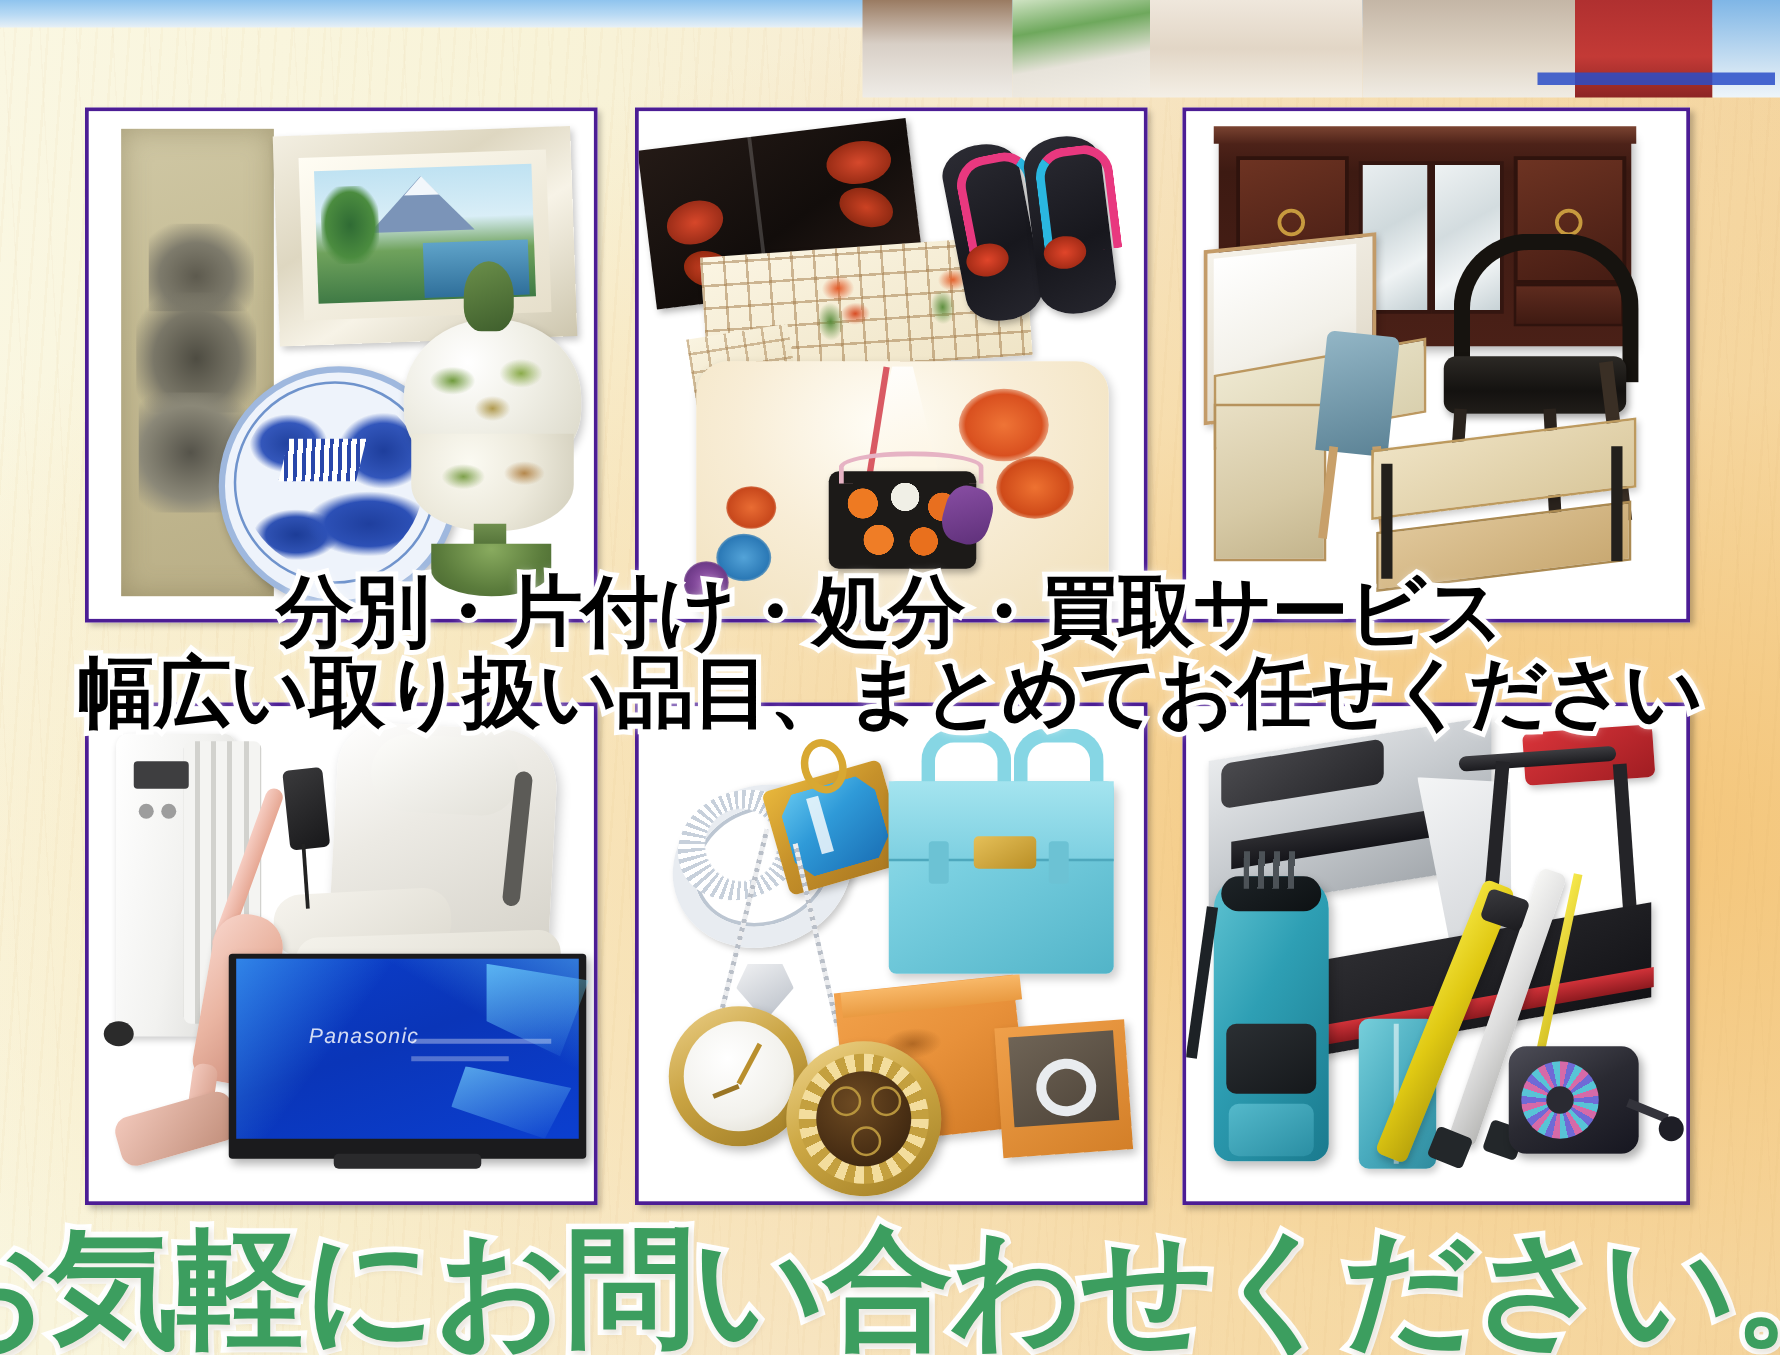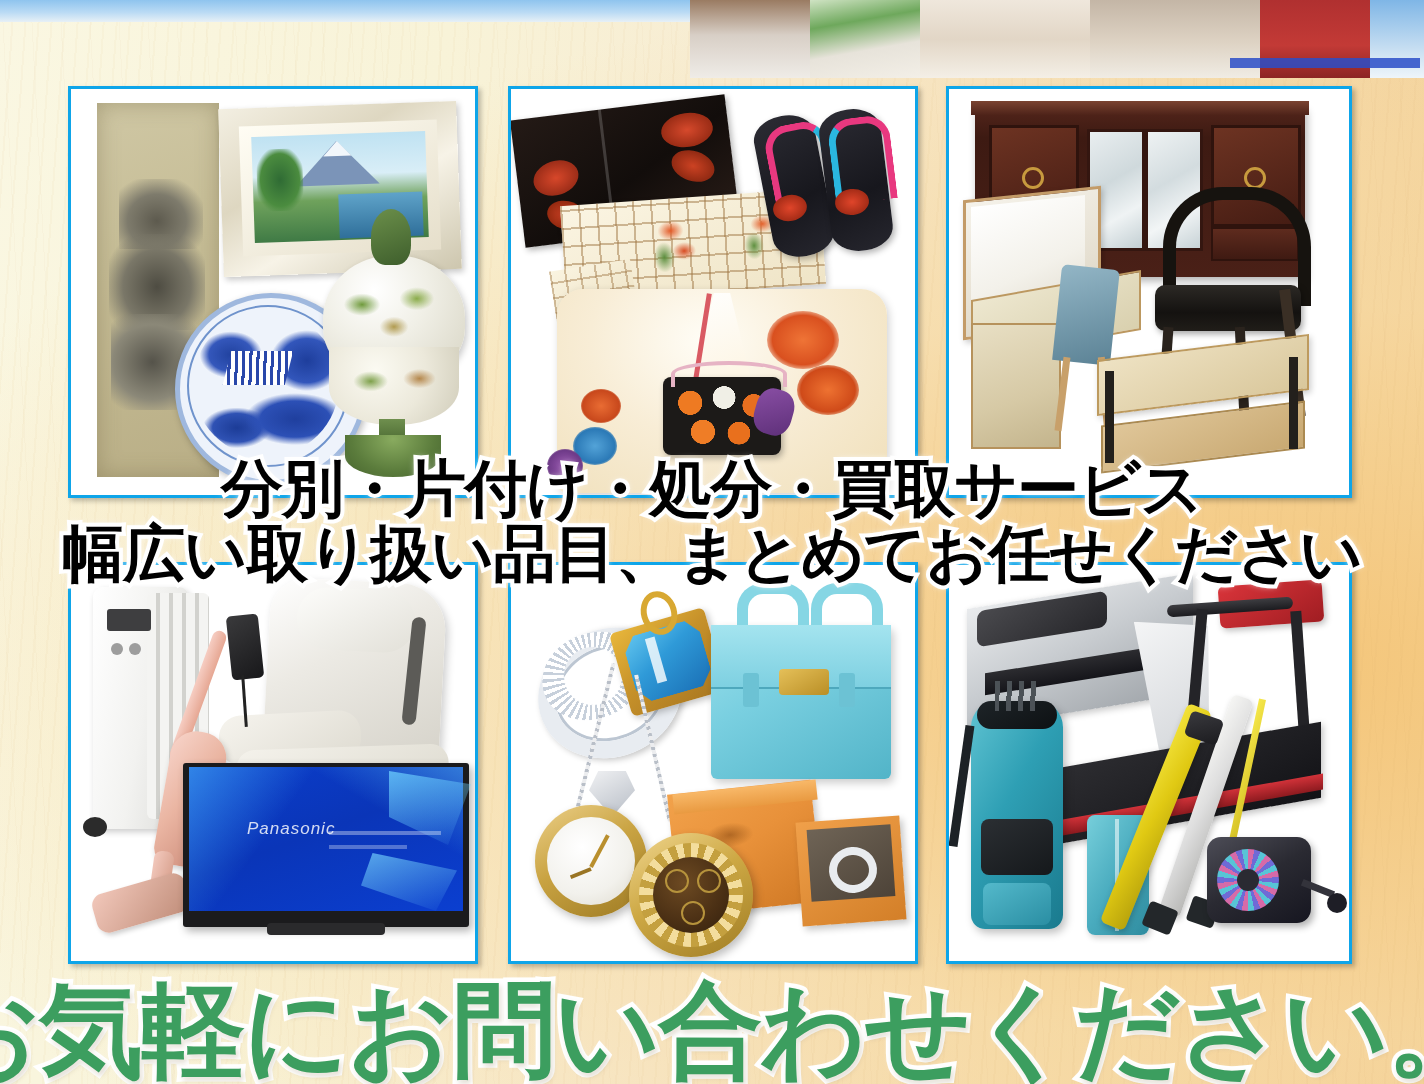--- a/index.html
+++ b/index.html
@@ -37,21 +37,21 @@
   .peek-e{left:1260px;width:110px;background:linear-gradient(180deg,#b03030 0%,#c33a36 58%,#8d2524 100%);}
   .peek-f{left:1370px;width:54px;background:linear-gradient(180deg,#7fb6e6 0%,#cfe3f3 70%,#eef5fa 100%);}
   .bg-bluebar{
     position:absolute;left:1230px;top:58px;width:190px;height:10px;
     background:#2a4ec8;opacity:.85;
   }
 
   
   .panel{
     position:absolute;background:#ffffff;
-    border:3px solid #0ea5e9;
+    border:3px solid #4c1d95;
     box-shadow:3px 3px 5px rgba(0,0,0,.25);
     overflow:hidden;
   }
   .photo{position:absolute;inset:0;background:#fff;}
 
   
   .sh{position:absolute;}
   .rnd{border-radius:50%;}
 
   

